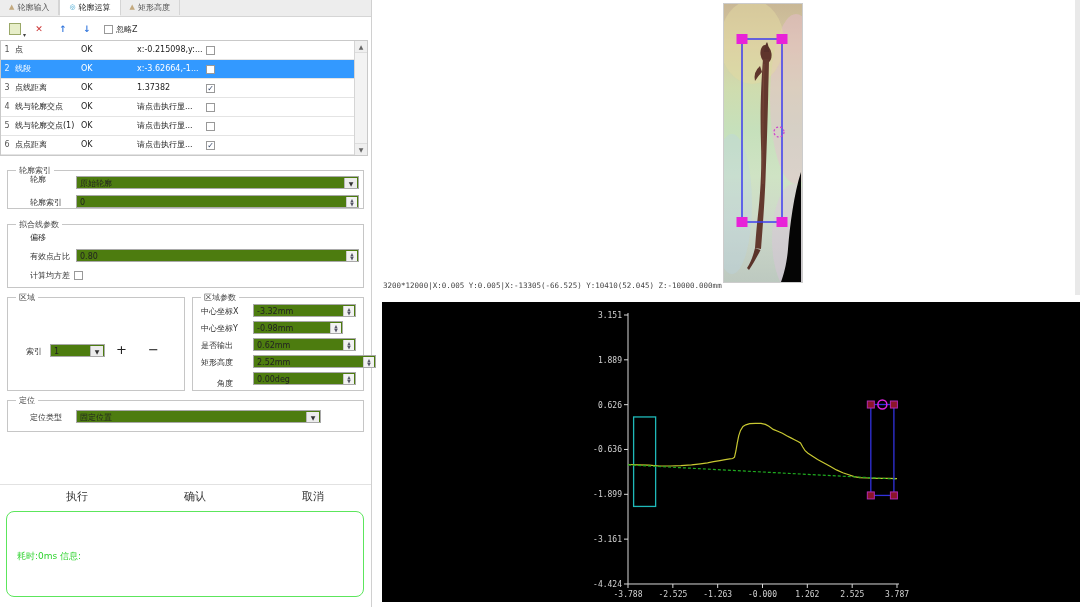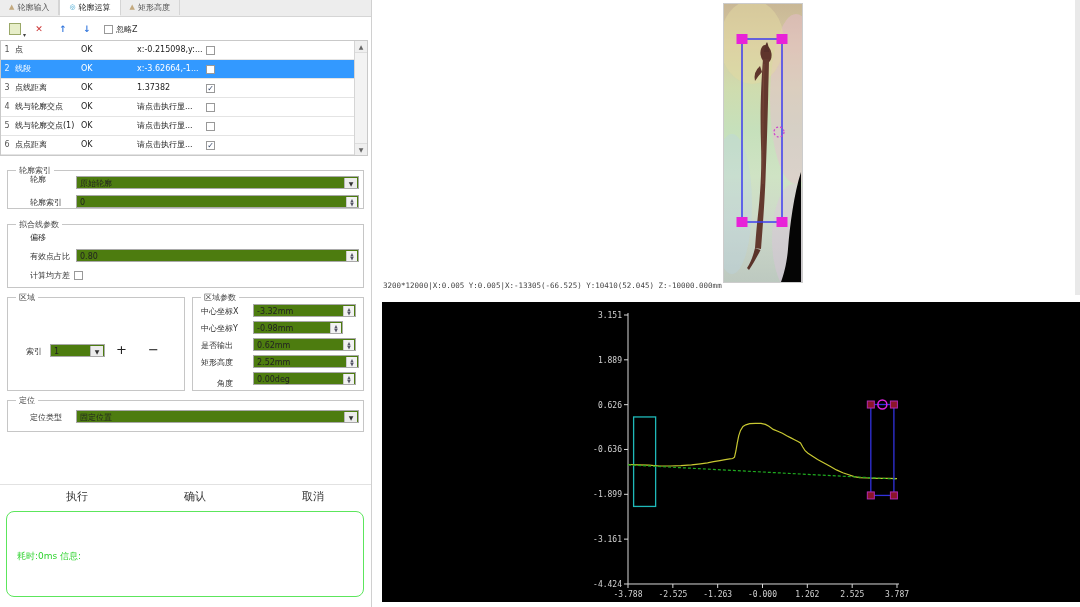--- a/index.html
+++ b/index.html
@@ -235,32 +235,32 @@
     <div class="grp" style="left:192px;top:297px;width:172px;height:94px;">
       <span class="grp-title">区域参数</span>
       <div id="region-params-rows">
           <div class="frow" style="left: 8px; top: 8px;">中心坐标X</div>
           <div class="field" style="left: 60px; top: 6px; width: 103px;"><span>-3.32mm</span><span class="spin">▲<br>▼</span></div>
           <div class="frow" style="left: 8px; top: 25px;">中心坐标Y</div>
           <div class="field" style="left: 60px; top: 23px; width: 90px;"><span>-0.98mm</span><span class="spin">▲<br>▼</span></div>
           <div class="frow" style="left: 8px; top: 42px;">是否输出</div>
           <div class="field" style="left: 60px; top: 40px; width: 103px;"><span>0.62mm</span><span class="spin">▲<br>▼</span></div>
           <div class="frow" style="left: 8px; top: 59px;">矩形高度</div>
-          <div class="field" style="left: 60px; top: 57px; width: 106px;"><span>2.52mm</span><span class="spin">▲<br>▼</span></div>
+          <div class="field" style="left: 60px; top: 57px; width: 123px;"><span>2.52mm</span><span class="spin">▲<br>▼</span></div>
           <div class="frow" style="left: 8px; top: 80px; margin-left: 16px;">角度</div>
           <div class="field" style="left: 60px; top: 74px; width: 103px;"><span>0.00deg</span><span class="spin">▲<br>▼</span></div>
         </div>
     </div>
 
     <div class="grp" style="left:7px;top:400px;width:357px;height:32px;">
       <span class="grp-title">定位</span>
       <div class="frow" style="left:22px;top:11px;">
           <span class="flabel">定位类型</span>
         </div>
-      <div class="field" style="left:68px;top:9px;width:283px;">
+      <div class="field" style="left:68px;top:9px;width:245px;">
         <span>固定位置</span>
         <span class="ddbtn">▼</span>
       </div>
     </div>
 
     <div id="divider"></div>
     <button class="act-btn" style="left:60px;">执行</button>
     <button class="act-btn" style="left:178px;">确认</button>
     <button class="act-btn" style="left:296px;">取消</button>
 

